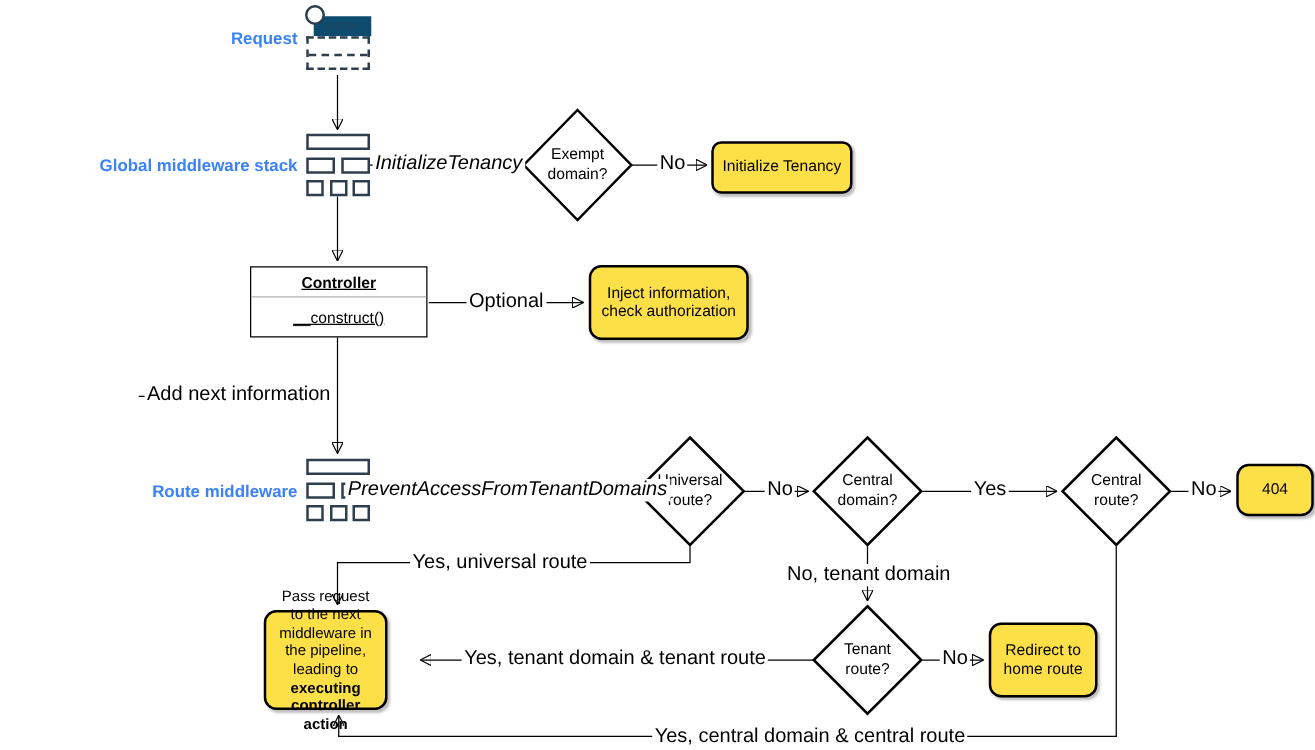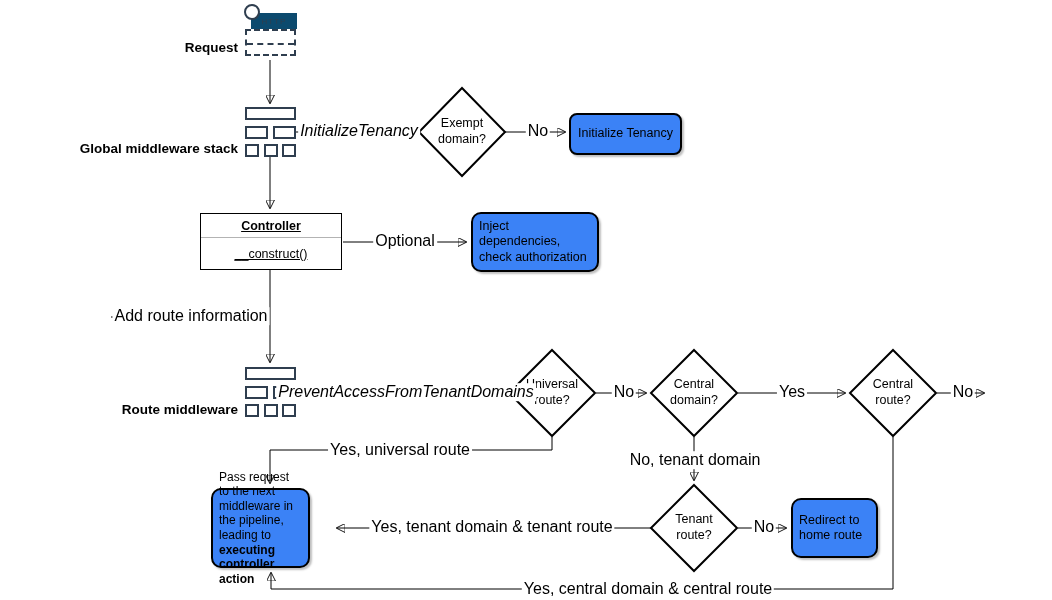--- a/index.html
+++ b/index.html
@@ -15,34 +15,34 @@
   .lbl{
     position:absolute;transform:translate(-50%,-50%);
     font-size:16px;line-height:1.1;background:#ffffff;padding:0 2px;
     white-space:nowrap;text-align:center;
   }
   .lbl.it{font-style:italic;}
 
   
   .caption{
     position:absolute;transform:translate(-100%,-50%);
-    font-weight:bold;font-size:13.5px;color:#000000;white-space:nowrap;margin-top:16px;
+    font-weight:bold;font-size:13.5px;color:#3b82f6;white-space:nowrap;
   }
 
   
   .dtext{
     position:absolute;transform:translate(-50%,-50%);
     width:74px;text-align:center;font-size:12.5px;line-height:1.25;
   }
 
   
   .rbox{
     position:absolute;box-sizing:border-box;border:2px solid #000;border-radius:10px;
-    background:#3b82f6;display:flex;align-items:center;justify-content:center;
-    text-align:left;font-size:12.5px;line-height:1.22;padding:19px 6px;
+    background:#fde047;display:flex;align-items:center;justify-content:center;
+    text-align:center;font-size:12.5px;line-height:1.22;padding:19px 6px;
     box-shadow:2px 2px 2px rgba(0,0,0,0.25);
   }
   .rbox.thick{border-width:2.5px;}
 
   
   .pbox{
     position:absolute;box-sizing:border-box;border:1.5px solid #000;background:#fff;
     display:flex;align-items:center;justify-content:center;font-size:13px;
   }
 
@@ -152,36 +152,37 @@
   <div class="caption" style="left:238px;top:132px;">Global middleware stack</div>
   <div class="caption" style="left:238px;top:393px;">Route middleware</div>
 
   <div class="dtext" style="left:462px;top:132px;">Exempt domain?</div>
   <div class="dtext" style="left:552px;top:393px;">Universal route?</div>
   <div class="dtext" style="left:694px;top:393px;">Central domain?</div>
   <div class="dtext" style="left:893px;top:393px;">Central route?</div>
   <div class="dtext" style="left:694px;top:528px;">Tenant route?</div>
 
   <div class="rbox" style="left:569px;top:113px;width:113px;height:40px;border-radius:8px;">Initialize Tenancy</div>
-  <div class="rbox" style="left:471px;top:212px;width:128px;height:60px;">Inject dependencies, check authorization</div>
+  <div class="rbox" style="left:471px;top:212px;width:128px;height:60px;">Inject information, check authorization</div>
+  <div class="rbox" style="left:989px;top:371px;width:62px;height:42px;">404</div>
   <div class="rbox" style="left:791px;top:498px;width:87px;height:60px;">Redirect to home route</div>
   <div class="rbox thick" style="left:211px;top:488px;width:99px;height:80px;font-size:12px;">
     <span><span>Pass request to the next middleware in the pipeline, leading to </span><span class="boldpart">executing controller action</span></span>
   </div>
 
   <div class="uml" style="left:200px;top:213px;width:142px;height:57px;text-decoration:underline;">
     <div class="hd">Controller</div>
     <div class="bd">__construct()</div>
   </div>
 
 
   <div class="lbl it" style="left:359px;top:131px;">InitializeTenancy</div>
   <div class="lbl" style="left:538px;top:131px;">No</div>
   <div class="lbl" style="left:405px;top:241px;">Optional</div>
-  <div class="lbl" style="left:191px;top:316px;">Add route information</div>
+  <div class="lbl" style="left:191px;top:316px;">Add next information</div>
   <div class="lbl it" style="left:406px;top:392px;">PreventAccessFromTenantDomains</div>
   <div class="lbl" style="left:624px;top:392px;">No</div>
   <div class="lbl" style="left:792px;top:392px;">Yes</div>
   <div class="lbl" style="left:963px;top:392px;">No</div>
   <div class="lbl" style="left:400px;top:450px;">Yes, universal route</div>
   <div class="lbl" style="left:695px;top:460px;">No, tenant domain</div>
   <div class="lbl" style="left:764px;top:527px;">No</div>
   <div class="lbl" style="left:492px;top:527px;">Yes, tenant domain &amp; tenant route</div>
   <div class="lbl" style="left:648px;top:589px;">Yes, central domain &amp; central route</div>
 

